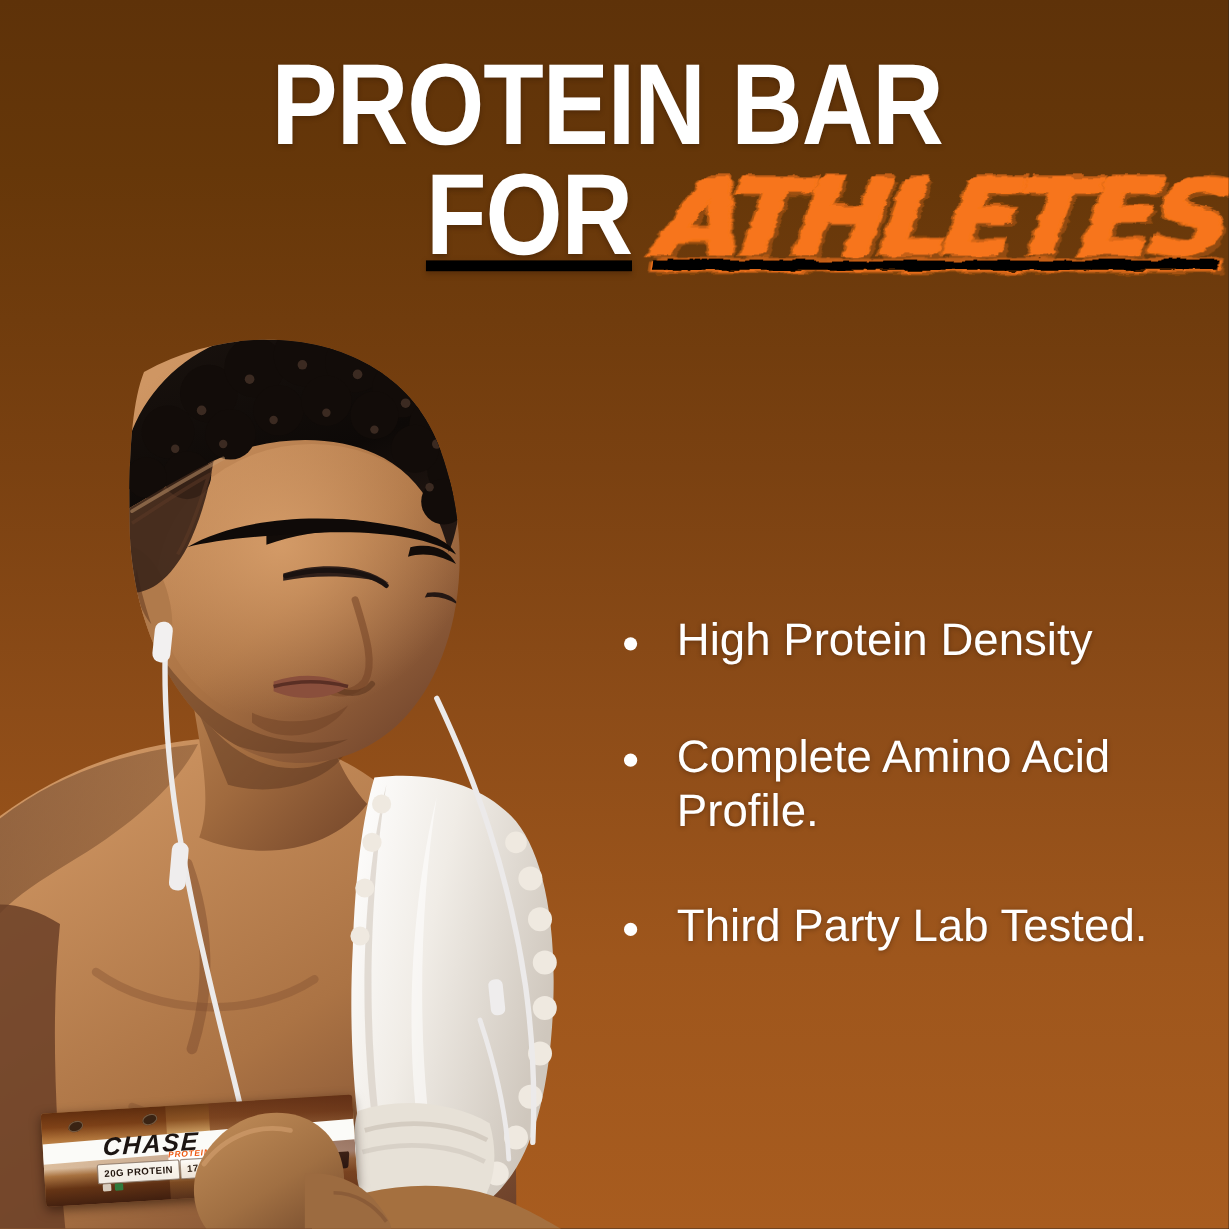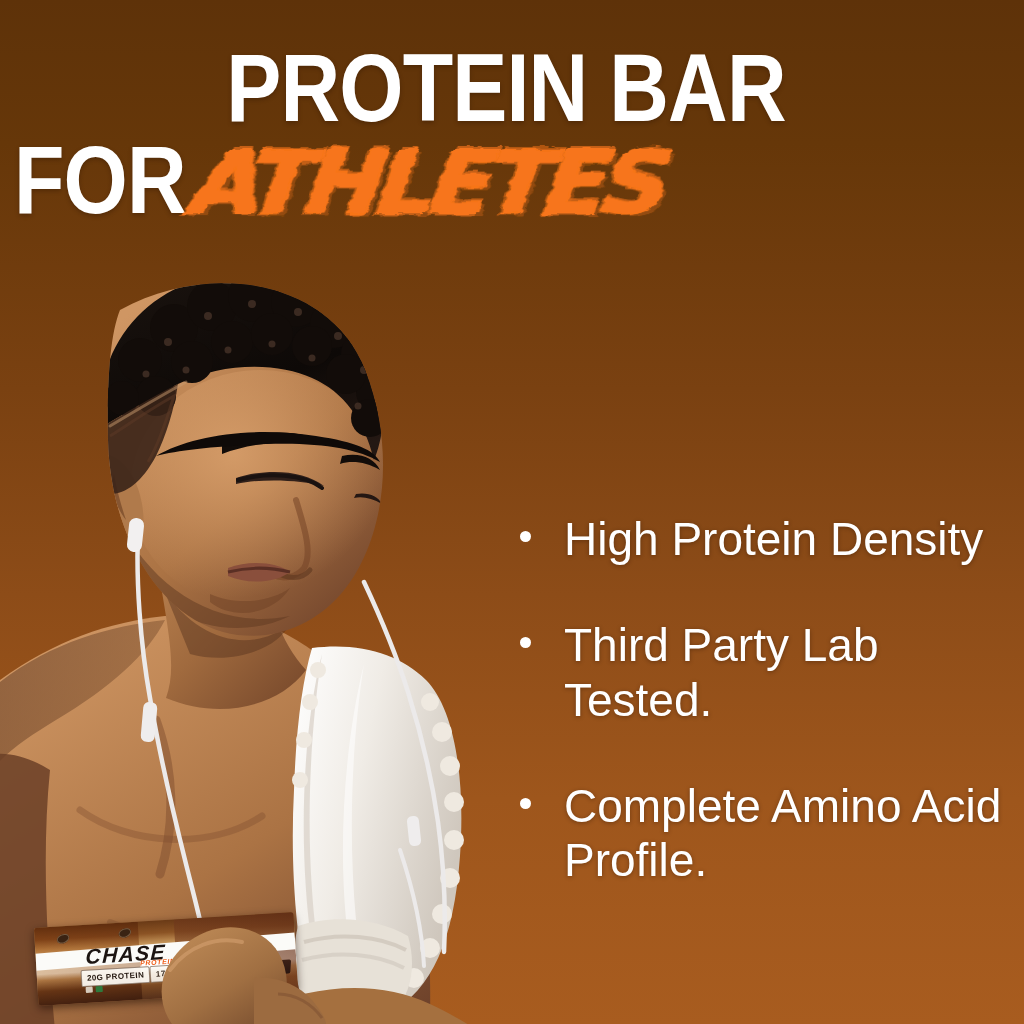--- a/index.html
+++ b/index.html
@@ -40,23 +40,24 @@
     font-weight: 700;
     font-size: 96px;
     line-height: 0.92;
     letter-spacing: -1px;
     transform: scaleX(0.86);
     text-shadow: 0 2px 5px rgba(40,18,3,0.35);
   }
   .headline-line2 {
     display: flex;
     align-items: baseline;
-    justify-content: flex-start;
-    gap: 3px;
+    justify-content: flex-end;
+    gap: 18px;
     margin-top: 4px;
+    text-decoration: underline;
   }
   .headline-for {
     color: #ffffff;
     font-family: "Liberation Sans Narrow", "Liberation Sans", sans-serif;
     font-weight: 700;
     font-size: 96px;
     line-height: 0.92;
     letter-spacing: -1px;
     transform: scaleX(0.86);
     text-shadow: 0 2px 5px rgba(40,18,3,0.35);
@@ -89,21 +90,21 @@
     list-style: none;
     margin: 0;
     padding: 0;
   }
   .bullet-item {
     position: relative;
     display: flex;
     align-items: flex-start;
     margin-bottom: 52px;
     color: #ffffff;
-    font-size: 46px;
+    font-size: 38px;
     line-height: 1.18;
     font-weight: 400;
     text-shadow: 0 1px 4px rgba(40,18,3,0.4);
   }
   .bullet-item:last-child { margin-bottom: 0; }
   .bullet-dot {
     flex: 0 0 auto;
     width: 11px;
     height: 11px;
     border-radius: 50%;
@@ -283,25 +284,25 @@
     </span>
   </div>
 
   <ul class="bullets">
     <li class="bullet-item">
       <span class="bullet-dot"></span>
       <span class="bullet-text">High Protein Density</span>
     </li>
     <li class="bullet-item">
       <span class="bullet-dot"></span>
-      <span class="bullet-text">Third Party Lab Tested.</span>
+      <span class="bullet-text">Complete Amino Acid Profile.</span>
     </li>
     <li class="bullet-item">
       <span class="bullet-dot"></span>
-      <span class="bullet-text">Complete Amino Acid Profile.</span>
+      <span class="bullet-text">Third Party Lab Tested.</span>
     </li>
   </ul>
 
   <svg class="person athlete-photo" viewBox="0 0 620 790" aria-hidden="true">
     <defs>
       <linearGradient id="skin" x1="0" y1="0" x2="1" y2="1">
         <stop offset="0%" stop-color="#b9814f"></stop>
         <stop offset="45%" stop-color="#a06a3e"></stop>
         <stop offset="100%" stop-color="#74462a"></stop>
       </linearGradient>

